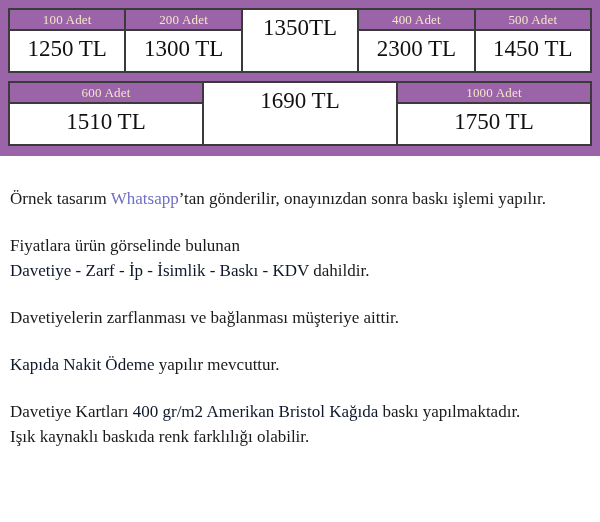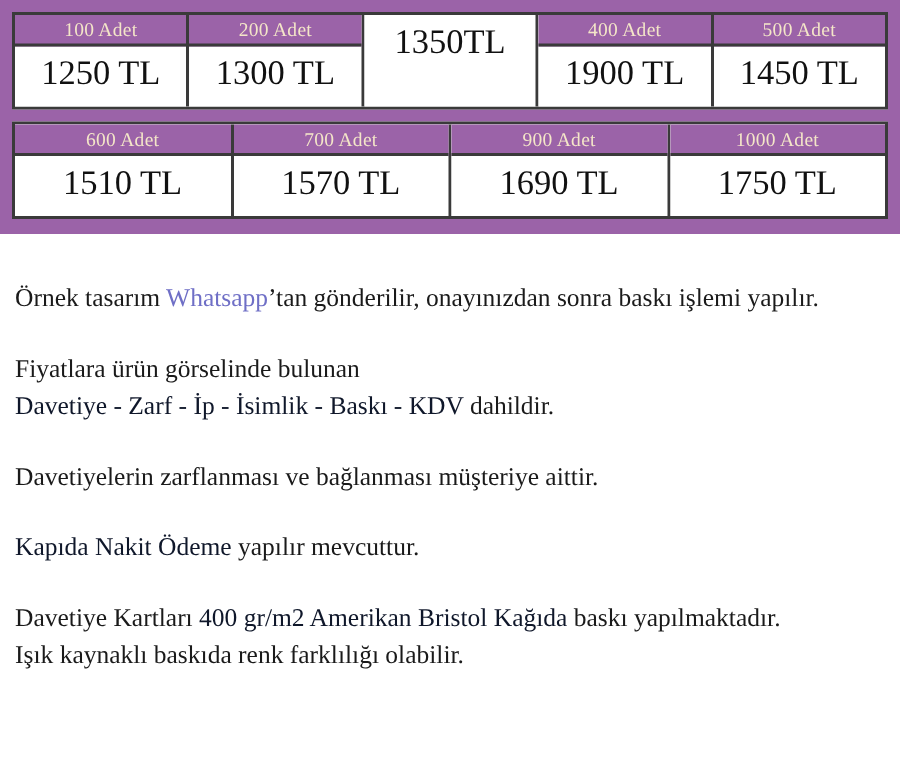--- a/index.html
+++ b/index.html
@@ -96,39 +96,34 @@
     </div>
     <div class="price-cell">
       <div class="qty">200 Adet</div>
       <div class="price">1300 TL</div>
     </div>
     <div class="price-cell">
       <div class="price">1350TL</div>
     </div>
     <div class="price-cell">
       <div class="qty">400 Adet</div>
-      <div class="price">1900 TL</div>
+      <div class="price">2300 TL</div>
     </div>
     <div class="price-cell">
       <div class="qty">500 Adet</div>
       <div class="price">1450 TL</div>
     </div>
   </div>
 
   <div class="price-row">
     <div class="price-cell">
       <div class="qty">600 Adet</div>
       <div class="price">1510 TL</div>
     </div>
     <div class="price-cell">
-      <div class="qty">700 Adet</div>
-      <div class="price">1570 TL</div>
-    </div>
-    <div class="price-cell">
-      <div class="qty">900 Adet</div>
       <div class="price">1690 TL</div>
     </div>
     <div class="price-cell">
       <div class="qty">1000 Adet</div>
       <div class="price">1750 TL</div>
     </div>
   </div>
 
 </div>
 

